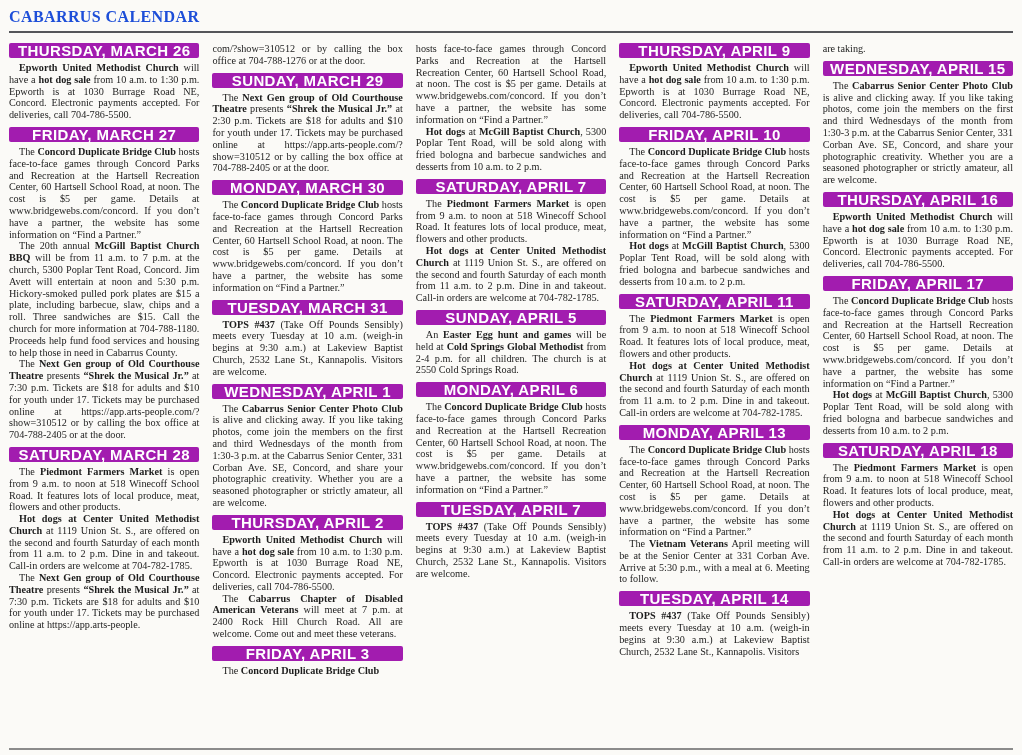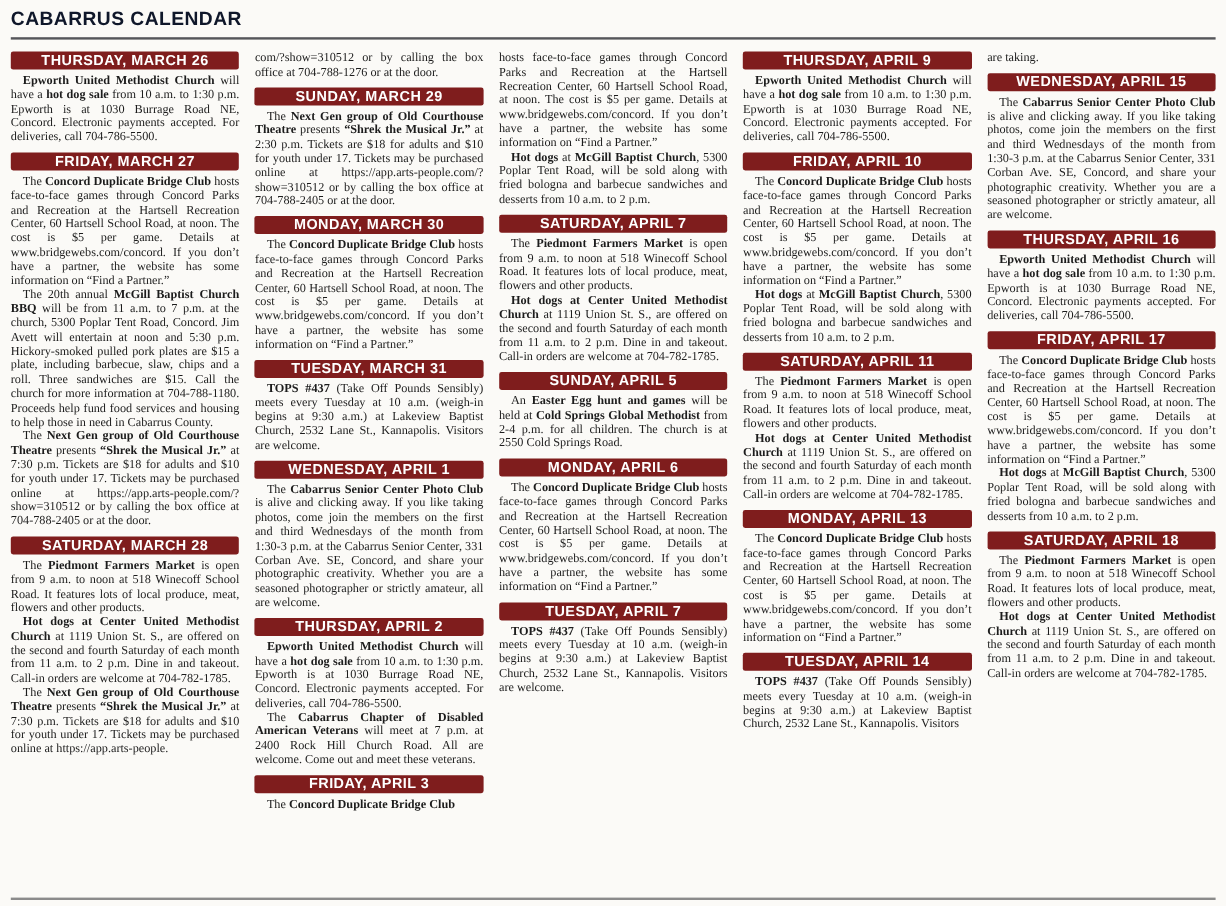--- a/index.html
+++ b/index.html
@@ -7,35 +7,35 @@
   body {
     position:relative;
     background:#fbfaf7;
     color:#1c1c1c;
     font-family:"Liberation Serif", serif;
     overflow:hidden;
   }
   .page { padding:8px 9px 0 9px; }
   .masthead { display:flex; align-items:baseline; }
   .page-title {
-    font-family:Liberation Sans, sans-serif;
+    font-family:Liberation Serif, serif;
     font-weight:bold;
     font-size:16px;
     letter-spacing:.4px;
-    color:#0f172a;
+    color:#1d4ed8;
   }
   .rule-top { border-top:2px solid #55565a; margin:5px 0 10px 0; }
   .columns { display:flex; gap:13px; align-items:flex-start; }
   .col { flex:1 1 0; min-width:0; }
   .date-header {
-    background:#7f1d1d;
+    background:#a21caf;
     color:#ffffff;
     font-family:"Liberation Sans", sans-serif;
     font-weight:bold;
-    font-size:12px;
+    font-size:15px;
     letter-spacing:.4px;
     text-align:center;
     height:15px;
     line-height:15px;
     border-radius:2px;
     margin:6px 0 4px 0;
     white-space:nowrap;
     overflow:hidden;
   }
   .col > .date-header:first-child { margin-top:0; }
@@ -118,20 +118,21 @@
         <div class="date-header">THURSDAY, APRIL 9</div>
         <p class="para"><b>Epworth United Methodist Church</b><span> will have a </span><b>hot dog sale</b><span> from 10 a.m. to 1:30 p.m. Epworth is at 1030 Burrage Road NE, Concord. Electronic payments accepted. For deliveries, call 704-786-5500.</span></p>
         <div class="date-header">FRIDAY, APRIL 10</div>
         <p class="para"><span>The </span><b>Concord Duplicate Bridge Club</b><span> hosts face-to-face games through Concord Parks and Recreation at the Hartsell Recreation Center, 60 Hartsell School Road, at noon. The cost is $5 per game. Details at www.bridgewebs.com/concord. If you don’t have a partner, the website has some information on “Find a Partner.”</span></p>
         <p class="para"><b>Hot dogs</b><span> at </span><b>McGill Baptist Church</b><span>, 5300 Poplar Tent Road, will be sold along with fried bologna and barbecue sandwiches and desserts from 10 a.m. to 2 p.m.</span></p>
         <div class="date-header">SATURDAY, APRIL 11</div>
         <p class="para"><span>The </span><b>Piedmont Farmers Market</b><span> is open from 9 a.m. to noon at 518 Winecoff School Road. It features lots of local produce, meat, flowers and other products.</span></p>
         <p class="para"><b>Hot dogs at Center United Methodist Church</b><span> at 1119 Union St. S., are offered on the second and fourth Saturday of each month from 11 a.m. to 2 p.m. Dine in and takeout. Call-in orders are welcome at 704-782-1785.</span></p>
         <div class="date-header">MONDAY, APRIL 13</div>
         <p class="para"><span>The </span><b>Concord Duplicate Bridge Club</b><span> hosts face-to-face games through Concord Parks and Recreation at the Hartsell Recreation Center, 60 Hartsell School Road, at noon. The cost is $5 per game. Details at www.bridgewebs.com/concord. If you don’t have a partner, the website has some information on “Find a Partner.”</span></p>
+        <p class="para"><span>The </span><b>Vietnam Veterans</b><span> April meeting will be at the Senior Center at 331 Corban Ave. Arrive at 5:30 p.m., with a meal at 6. Meeting to follow.</span></p>
         <div class="date-header">TUESDAY, APRIL 14</div>
         <p class="para"><b>TOPS #437</b><span> (Take Off Pounds Sensibly) meets every Tuesday at 10 a.m. (weigh-in begins at 9:30 a.m.) at Lakeview Baptist Church, 2532 Lane St., Kannapolis. Visitors</span></p>
       </div>
       <div class="col">
         <p class="para no-indent"><span>are taking.</span></p>
         <div class="date-header">WEDNESDAY, APRIL 15</div>
         <p class="para"><span>The </span><b>Cabarrus Senior Center Photo Club</b><span> is alive and clicking away. If you like taking photos, come join the members on the first and third Wednesdays of the month from 1:30-3 p.m. at the Cabarrus Senior Center, 331 Corban Ave. SE, Concord, and share your photographic creativity. Whether you are a seasoned photographer or strictly amateur, all are welcome.</span></p>
         <div class="date-header">THURSDAY, APRIL 16</div>
         <p class="para"><b>Epworth United Methodist Church</b><span> will have a </span><b>hot dog sale</b><span> from 10 a.m. to 1:30 p.m. Epworth is at 1030 Burrage Road NE, Concord. Electronic payments accepted. For deliveries, call 704-786-5500.</span></p>
         <div class="date-header">FRIDAY, APRIL 17</div>

